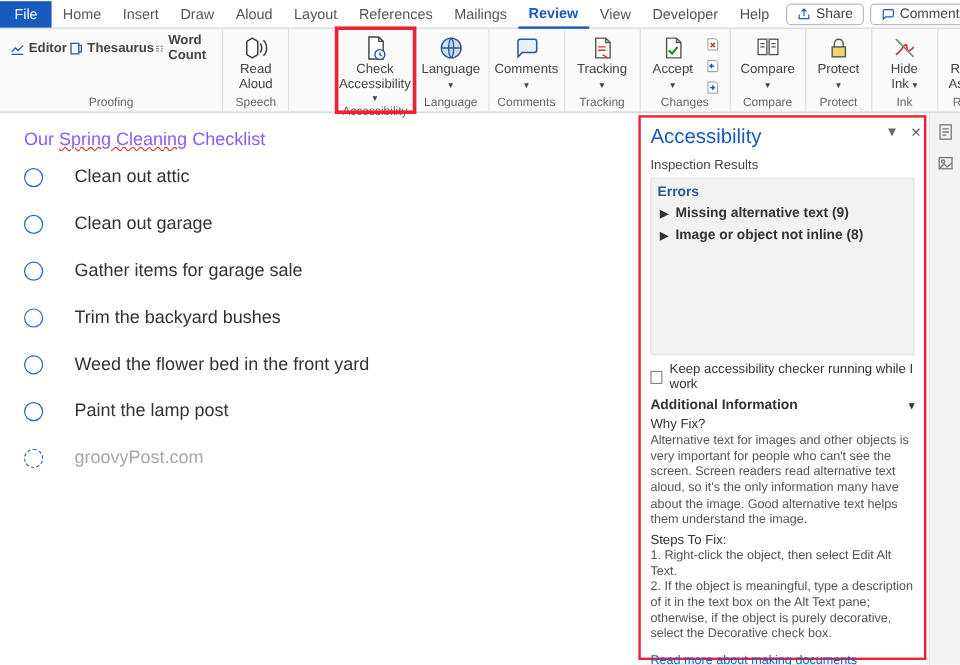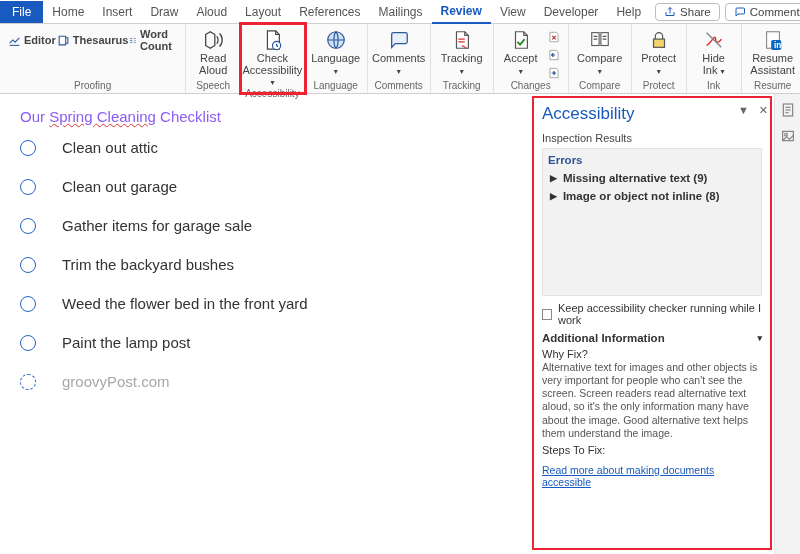--- a/index.html
+++ b/index.html
@@ -18,21 +18,21 @@
   .group { display:flex; flex-direction:column; align-items:center; border-right:1px solid #e2e2e2; padding:2px 4px 0;}
   .group-body { display:flex; align-items:flex-start; flex:1;}
   .group-label { font-size:10px; color:#666; padding-bottom:2px;}
   .stack { display:flex; justify-content:space-between; gap:1px; padding:2px 4px;font-weight:bold;}
   .stack .row { display:flex; align-items:center; gap:3px; font-size:11px; color:#444;}
   .bigbtn { display:flex; flex-direction:column; align-items:center; width:54px; padding-top:3px; gap:2px; font-size:11px; color:#444; cursor:pointer; position:relative; }
   .bigbtn.narrow { width:46px;}
   .bigbtn svg { width:22px; height:22px;}
   .bigbtn .caret { font-size:8px; margin-top:-2px;}
   .tight { line-height:1.05; text-align:center;}
-  .redbox { outline:3px solid #e23; outline-offset:-1px;}
+  .redbox { outline:3px solid #e23; outline-offset:-1px;margin-left:40px;}
   .mini-icons{ display:flex; flex-direction:column; gap:4px; padding:4px 3px 0;}
   .mini-icons svg{ width:14px;height:14px;}
 
   
   .content { display:flex; height:460px;}
   .doc { flex:1; padding:14px 20px 8px 20px; font-family:"Segoe UI", sans-serif;}
   .doc h2 { font-size:15px; font-weight:400; color:#8b5cf6; margin-bottom:14px;}
   .doc h2 .und { text-decoration: underline wavy #d33 1px;}
   .clist { list-style:none;}
   .clist li { display:flex; align-items:center; gap:26px; font-size:15px; color:#333; margin:10px 0 22px;}
@@ -343,20 +343,22 @@
           <span>Keep accessibility checker running while I work</span>
         </div>
       <div class="addinfo-hdr">
           <span>Additional Information</span>
           <span style="font-size:9px">▾</span>
         </div>
       <div class="info-block">
         <div class="q">Why Fix?</div>
         <div class="desc">Alternative text for images and other objects is very important for people who can't see the screen. Screen readers read alternative text aloud, so it's the only information many have about the image. Good alternative text helps them understand the image.</div>
         <div class="q">Steps To Fix:</div>
+        <div class="desc" style="white-space:pre-line">1. Right-click the object, then select Edit Alt Text.
+2. If the object is meaningful, type a description of it in the text box on the Alt Text pane; otherwise, if the object is purely decorative, select the Decorative check box.</div>
         <a class="linkish">Read more about making documents accessible</a>
       </div>
     </div>
     <div class="right-rail">
       <svg width="16" height="16" viewBox="0 0 24 24" fill="none" stroke="#777" stroke-width="1.6">
           <rect x="5" y="3" width="14" height="18"></rect>
           <path d="M8 8h8M8 12h8M8 16h5"></path>
         </svg>
       <svg width="16" height="16" viewBox="0 0 24 24" fill="none" stroke="#777" stroke-width="1.6">
           <rect x="4" y="5" width="16" height="14"></rect>

